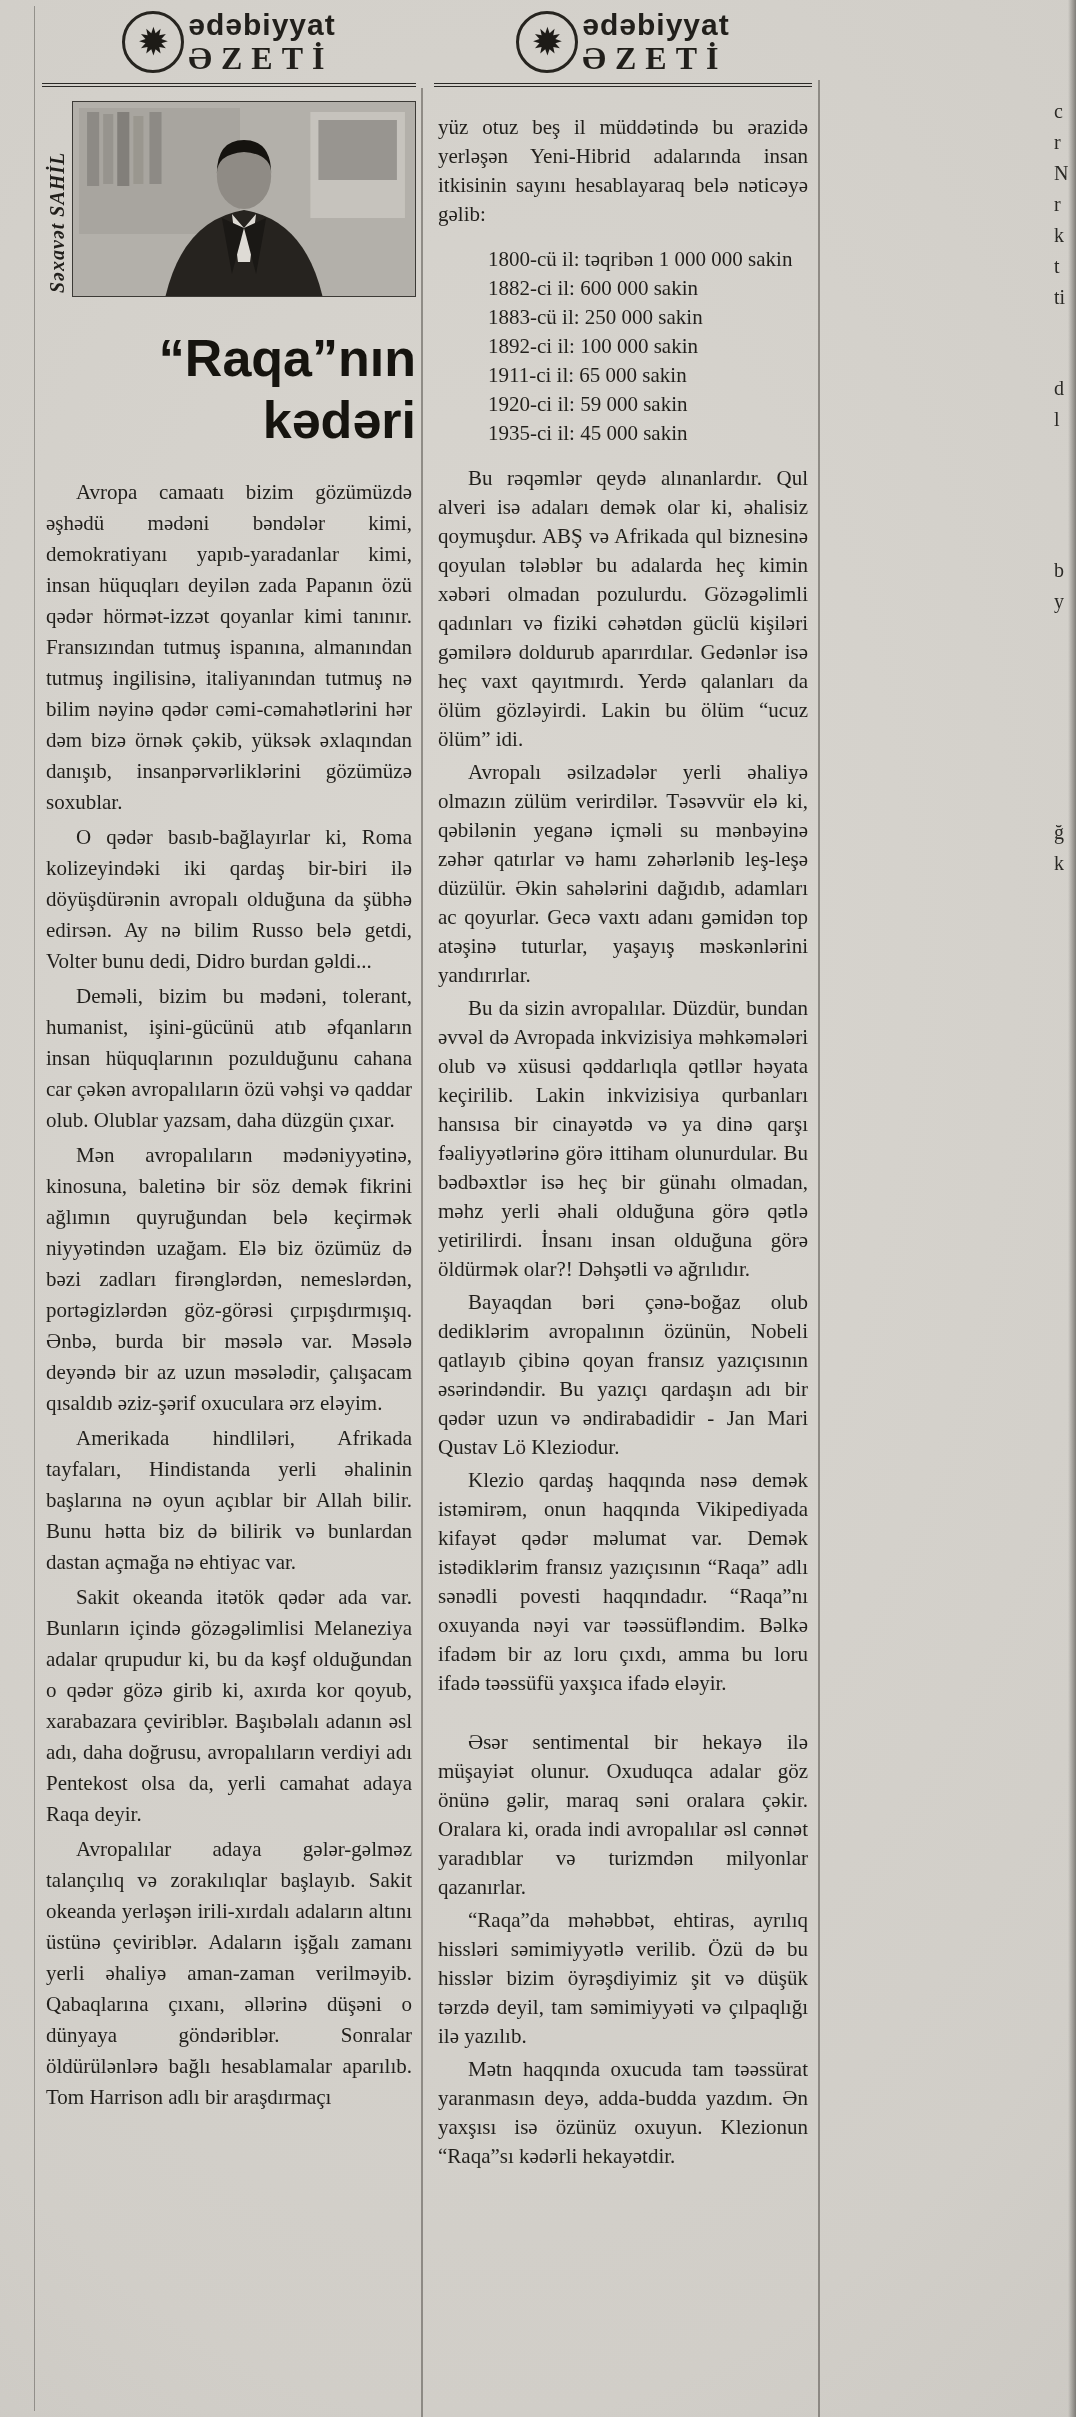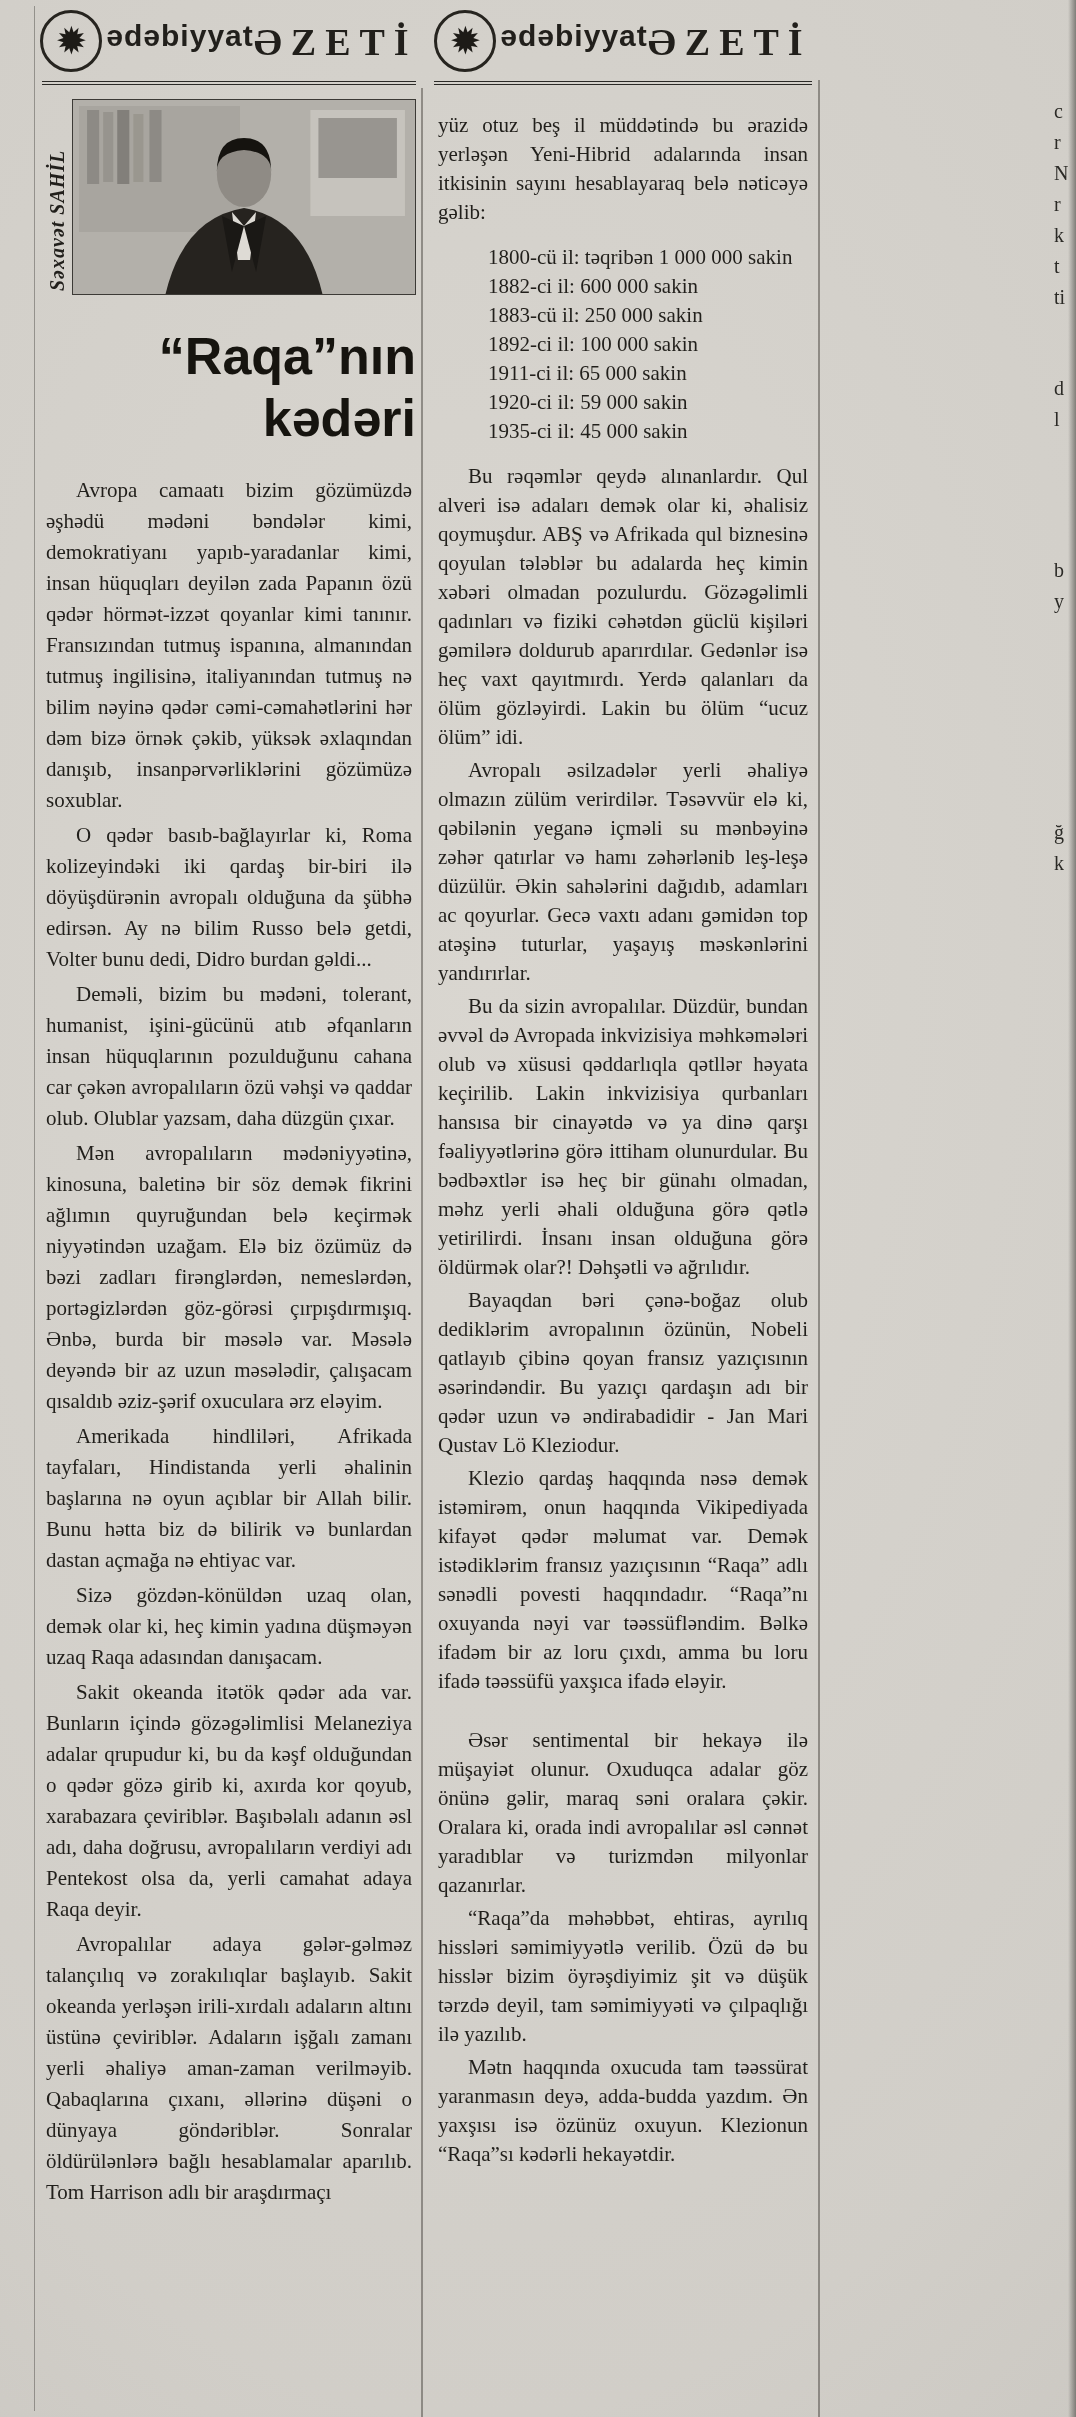--- a/index.html
+++ b/index.html
@@ -16,23 +16,23 @@
   .col{position:absolute;top:6px;height:2405px;overflow:hidden;}
   .col-left{left:34px;width:382px;border-left:1px solid rgba(70,68,64,.45);padding-left:7px;box-sizing:border-box;}
   .col-right{left:434px;width:378px;}
   
   .masthead{display:flex;align-items:center;justify-content:center;
     padding:4px 0 9px;border-bottom:4px double #2b2a27;}
   .ornament{width:56px;height:56px;border:3px solid #26241f;border-radius:50%;
     display:flex;align-items:center;justify-content:center;flex:0 0 auto;
     font-family:"DejaVu Sans",sans-serif;font-size:38px;line-height:1;
     margin-right:-8px;z-index:1;color:#1d1b17;}
-  .mast-text{display:flex;align-items:flex-start;line-height:1;padding-left:12px;}
+  .mast-text{display:flex;flex-direction:column;align-items:flex-start;line-height:1;padding-left:12px;}
   .mast-script{font-family:"Liberation Sans",sans-serif;font-weight:bold;font-size:30px;letter-spacing:1px;}
-  .mast-main{font-family:"Liberation Serif",serif;font-weight:bold;font-size:38px;letter-spacing:9px;margin-top:2px;text-align:center;}
+  .mast-main{font-family:"Liberation Serif",serif;font-weight:bold;font-size:32px;letter-spacing:9px;margin-top:2px;text-align:center;}
   
   .photo-row{display:flex;margin-top:14px;align-items:stretch;}
   .caption-vert{writing-mode:vertical-rl;transform:rotate(180deg);
     font-weight:bold;font-style:italic;font-size:20px;letter-spacing:1px;
     width:30px;display:flex;align-items:center;justify-content:flex-start;padding-top:4px;}
   .photo{flex:1;height:194px;border:1px solid #3c3a36;background:#b3b0aa;overflow:hidden;}
   .photo svg{display:block;width:100%;height:100%;}
   
   .headline{margin:30px 0 0;text-align:center;font-family:"Liberation Sans",sans-serif;
     font-weight:bold;font-size:52px;line-height:62px;color:#16140f;}
@@ -100,21 +100,20 @@
       <span class="hl-line">“Raqa”nın</span>
       <span class="hl-line">kədəri</span>
     </h1>
 
     <div class="body">
         <p class="para">Avropa camaatı bizim gözümüzdə əşhədü mədəni bəndələr kimi, demokratiyanı yapıb-yaradanlar kimi, insan hüquqları deyilən zada Papanın özü qədər hörmət-izzət qoyanlar kimi tanınır. Fransızından tutmuş ispanına, almanından tutmuş ingilisinə, italiyanından tutmuş nə bilim nəyinə qədər cəmi-cəmahətlərini hər dəm bizə örnək çəkib, yüksək əxlaqından danışıb, insanpərvərliklərini gözümüzə soxublar.</p>
         <p class="para">O qədər basıb-bağlayırlar ki, Roma kolizeyindəki iki qardaş bir-biri ilə döyüşdürənin avropalı olduğuna da şübhə edirsən. Ay nə bilim Russo belə getdi, Volter bunu dedi, Didro burdan gəldi...</p>
         <p class="para">Deməli, bizim bu mədəni, tolerant, humanist, işini-gücünü atıb əfqanların insan hüquqlarının pozulduğunu cahana car çəkən avropalıların özü vəhşi və qaddar olub. Olublar yazsam, daha düzgün çıxar.</p>
         <p class="para">Mən avropalıların mədəniyyətinə, kinosuna, baletinə bir söz demək fikrini ağlımın quyruğundan belə keçirmək niyyətindən uzağam. Elə biz özümüz də bəzi zadları firənglərdən, nemeslərdən, portəgizlərdən göz-görəsi çırpışdırmışıq. Ənbə, burda bir məsələ var. Məsələ deyəndə bir az uzun məsələdir, çalışacam qısaldıb əziz-şərif oxuculara ərz eləyim.</p>
         <p class="para">Amerikada hindliləri, Afrikada tayfaları, Hindistanda yerli əhalinin başlarına nə oyun açıblar bir Allah bilir. Bunu hətta biz də bilirik və bunlardan dastan açmağa nə ehtiyac var.</p>
-        <p class="para">Sizə gözdən-könüldən uzaq olan, demək olar ki, heç kimin yadına düşməyən uzaq Raqa adasından danışacam.</p>
         <p class="para">Sakit okeanda itətök qədər ada var. Bunların içində gözəgəlimlisi Melaneziya adalar qrupudur ki, bu da kəşf olduğundan o qədər gözə girib ki, axırda kor qoyub, xarabazara çeviriblər. Başıbəlalı adanın əsl adı, daha doğrusu, avropalıların verdiyi adı Pentekost olsa da, yerli camahat adaya Raqa deyir.</p>
         <p class="para">Avropalılar adaya gələr-gəlməz talançılıq və zorakılıqlar başlayıb. Sakit okeanda yerləşən irili-xırdalı adaların altını üstünə çeviriblər. Adaların işğalı zamanı yerli əhaliyə aman-zaman verilməyib. Qabaqlarına çıxanı, əllərinə düşəni o dünyaya göndəriblər. Sonralar öldürülənlərə bağlı hesablamalar aparılıb. Tom Harrison adlı bir araşdırmaçı</p>
       </div>
   </section>
 
   <section class="col col-right">
     <header class="masthead">
       <span class="ornament">
           <span>✹</span>
         </span>

